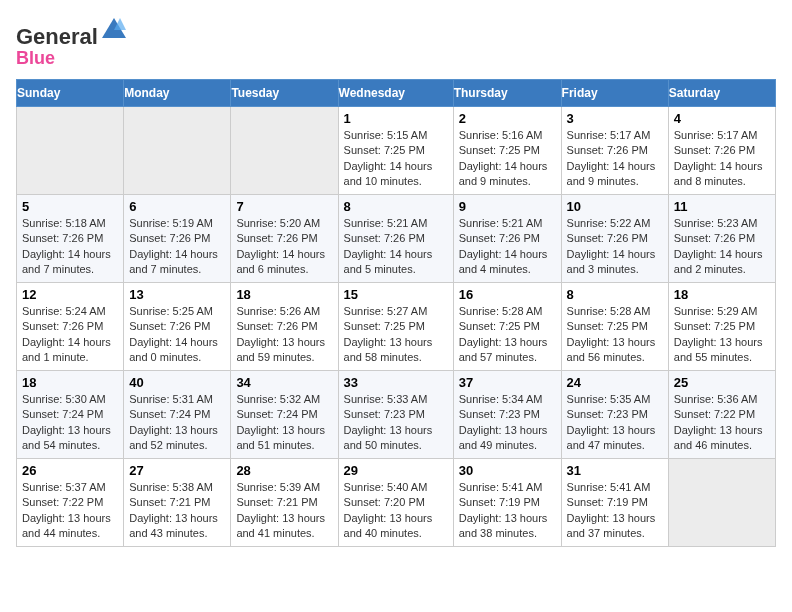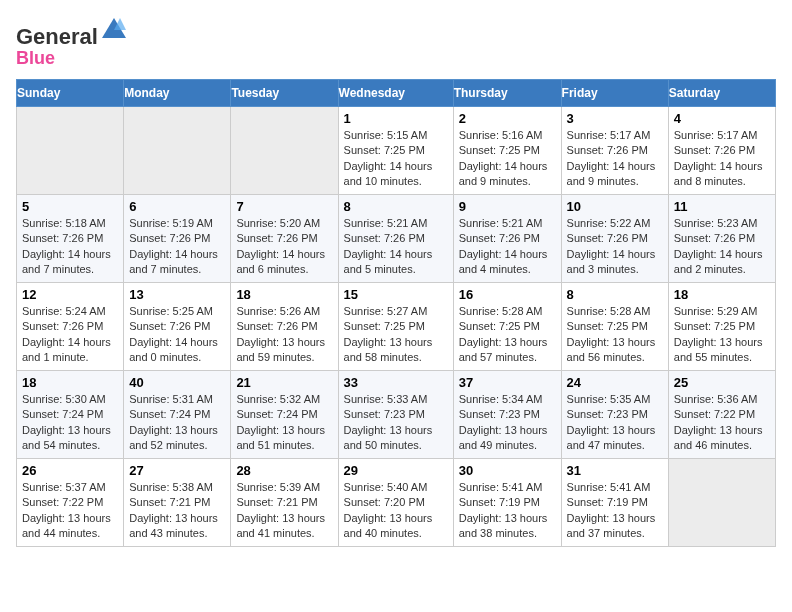--- a/index.html
+++ b/index.html
@@ -200,21 +200,21 @@
       <tr>
         <td>
           <span class="day-num">18</span>
           <div class="day-info">Sunrise: 5:30 AM<br>Sunset: 7:24 PM<br>Daylight: 13 hours and 54 minutes.</div>
         </td>
         <td>
           <span class="day-num">40</span>
           <div class="day-info">Sunrise: 5:31 AM<br>Sunset: 7:24 PM<br>Daylight: 13 hours and 52 minutes.</div>
         </td>
         <td>
-          <span class="day-num">21</span>
+          <span class="day-num">34</span>
           <div class="day-info">Sunrise: 5:32 AM<br>Sunset: 7:24 PM<br>Daylight: 13 hours and 51 minutes.</div>
         </td>
         <td>
           <span class="day-num">33</span>
           <div class="day-info">Sunrise: 5:33 AM<br>Sunset: 7:23 PM<br>Daylight: 13 hours and 50 minutes.</div>
         </td>
         <td>
           <span class="day-num">37</span>
           <div class="day-info">Sunrise: 5:34 AM<br>Sunset: 7:23 PM<br>Daylight: 13 hours and 49 minutes.</div>
         </td>

